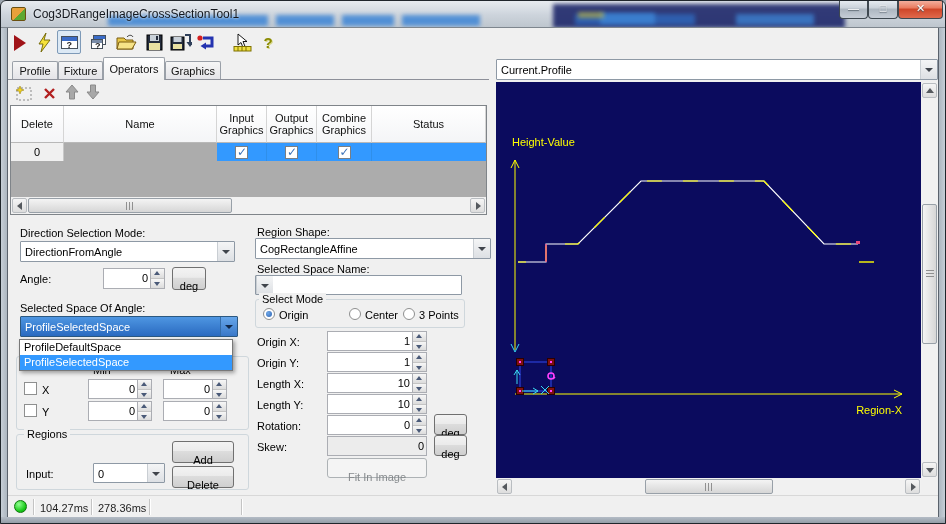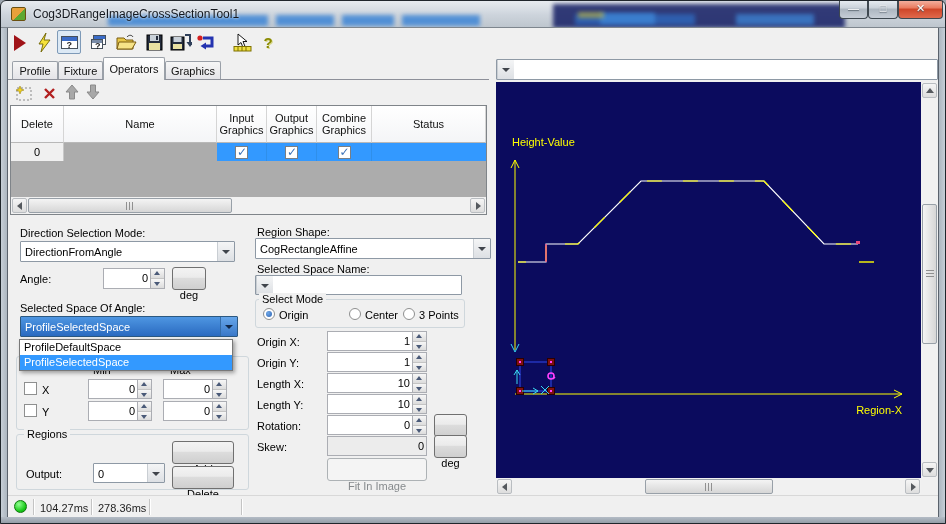--- a/index.html
+++ b/index.html
@@ -77,21 +77,21 @@
   .spin .sbt{width:14px;display:flex;flex-direction:column;border-left:1px solid #ABADB3}
   .spin .su,.spin .sd{flex:1;background:linear-gradient(#F7F7F7,#DCDCDC);position:relative}
   .spin .su{border-bottom:1px solid #C4C4C4}
   .spin .su::after{content:"";position:absolute;left:3px;top:2px;border-left:3px solid transparent;
     border-right:3px solid transparent;border-bottom:4px solid #4A5A78}
   .spin .sd::after{content:"";position:absolute;left:3px;top:3px;border-left:3px solid transparent;
     border-right:3px solid transparent;border-top:4px solid #4A5A78}
   .spin.disabled{background:#ECECEC}
 
   .btn{position:absolute;border:1px solid #707070;border-radius:3px;font-size:11px;text-align:center;
-    padding-top:21px;color:#000;background:linear-gradient(#F3F3F3,#EBEBEB 45%,#DDDDDD 46%,#CFCFCF)}
+    padding-top:12px;color:#000;background:linear-gradient(#F3F3F3,#EBEBEB 45%,#DDDDDD 46%,#CFCFCF)}
   .btn.disabled{border-color:#ADB2B5;background:#F4F4F4;color:#868A8D}
 
   .gb{position:absolute;border:1px solid #CFD7DC;border-radius:3px}
   .gbt{position:absolute;font-size:11px;background:#F0F0F0;padding:0 3px;white-space:nowrap}
 
   .popup{position:absolute;left:19px;top:339px;width:214px;background:#FFF;border:1px solid #787878;
     box-shadow:2px 2px 4px rgba(0,0,0,.35);z-index:60}
   .popup .it{height:15px;font-size:11px;padding:1px 0 0 4px;color:#000;white-space:nowrap}
   .popup .it.sel{background:#3399FF;color:#FFF}
 
@@ -317,21 +317,21 @@
   <span class="sv">0</span>
   <span class="sbt">
       <i class="su"></i>
       <i class="sd"></i>
     </span>
 </div>
 
 <div class="gb" style="left:16px;top:434px;width:233px;height:56px"></div>
 <div class="gbt" style="left:24px;top:428px">Regions</div>
 <div class="btn" style="left:172px;top:441px;width:62px;height:22px">Add</div>
-<div class="lb" style="left:26px;top:468px">Output:</div>
+<div class="lb" style="left:26px;top:468px">Input:</div>
 <div class="combo" style="left:93px;top:463px;width:72px;height:20px">
   <span class="cv">0</span>
     <span class="ca"></span>
 </div>
 <div class="btn" style="left:172px;top:466px;width:62px;height:22px">Delete</div>
 
 <div class="lb" style="left:257px;top:226px">Region Shape:</div>
 <div class="combo" style="left:255px;top:238px;width:236px">
   <span class="cv">CogRectangleAffine</span>
     <span class="ca"></span>
@@ -398,20 +398,21 @@
 </div>
 <div class="btn" style="left:434px;top:435px;width:33px;height:21px">deg</div>
 <div class="btn disabled" style="left:327px;top:458px;width:100px;height:20px">Fit In Image</div>
 
 <div class="popup">
   <div class="it">ProfileDefaultSpace</div>
   <div class="it sel">ProfileSelectedSpace</div>
 </div>
 
 <div class="combo" style="left:496px;top:59px;width:442px">
+  <span class="cv">Current.Profile</span>
     <span class="ca"></span>
 </div>
 
 <svg id="profile-canvas" class="abs" style="left:496px;top:82px" width="425" height="396">
     <rect x="0" y="0" width="425" height="396" fill="#0B0B5E"></rect>
     <text x="16" y="64" font-size="11" fill="#FFFF00" font-family="Liberation Sans,sans-serif">Height-Value</text>
     <line x1="19" y1="78" x2="19" y2="268" stroke="#FFFF00"></line>
     <polyline points="15,86 19,78 23,86" fill="none" stroke="#FFFF00"></polyline>
     <polyline points="15,262 19,270 23,262" fill="none" stroke="#38D8F0"></polyline>
     <line x1="19" y1="312" x2="406" y2="312" stroke="#FFFF00"></line>

